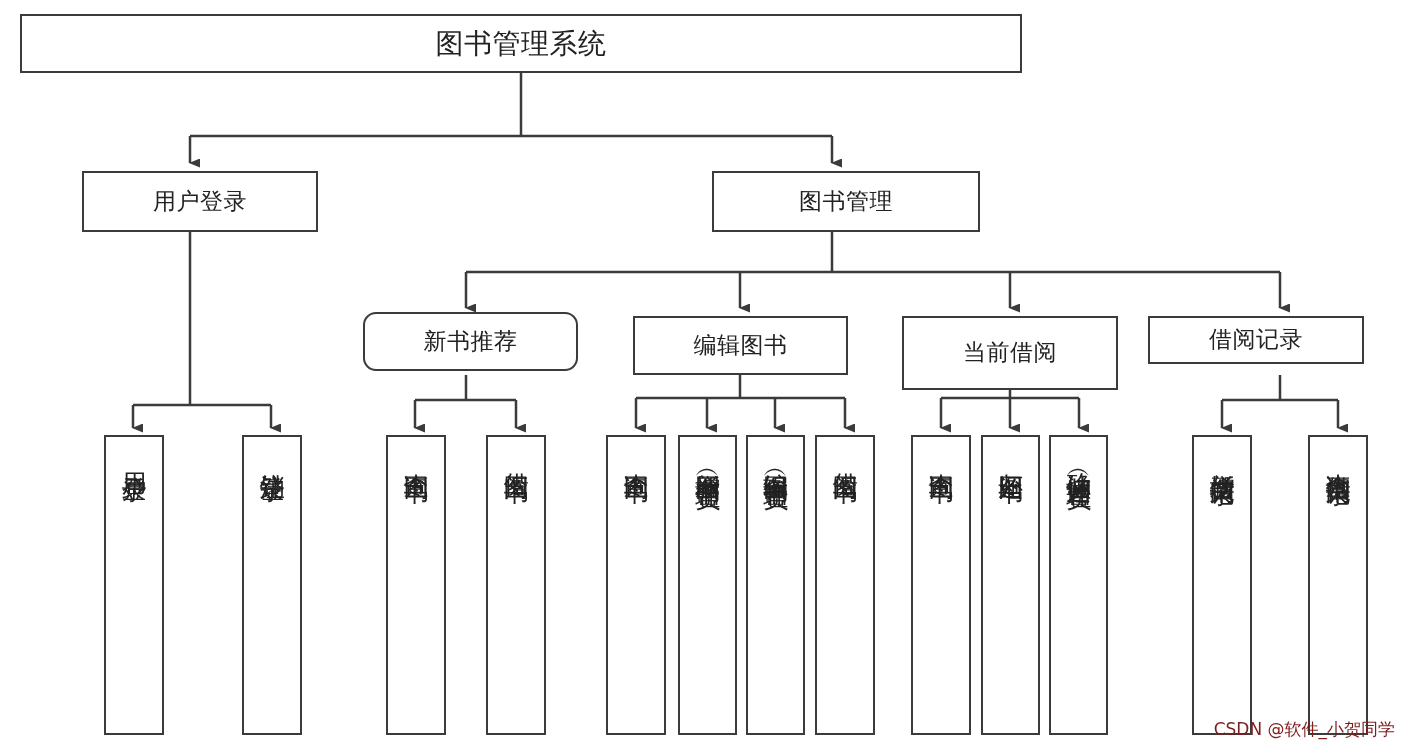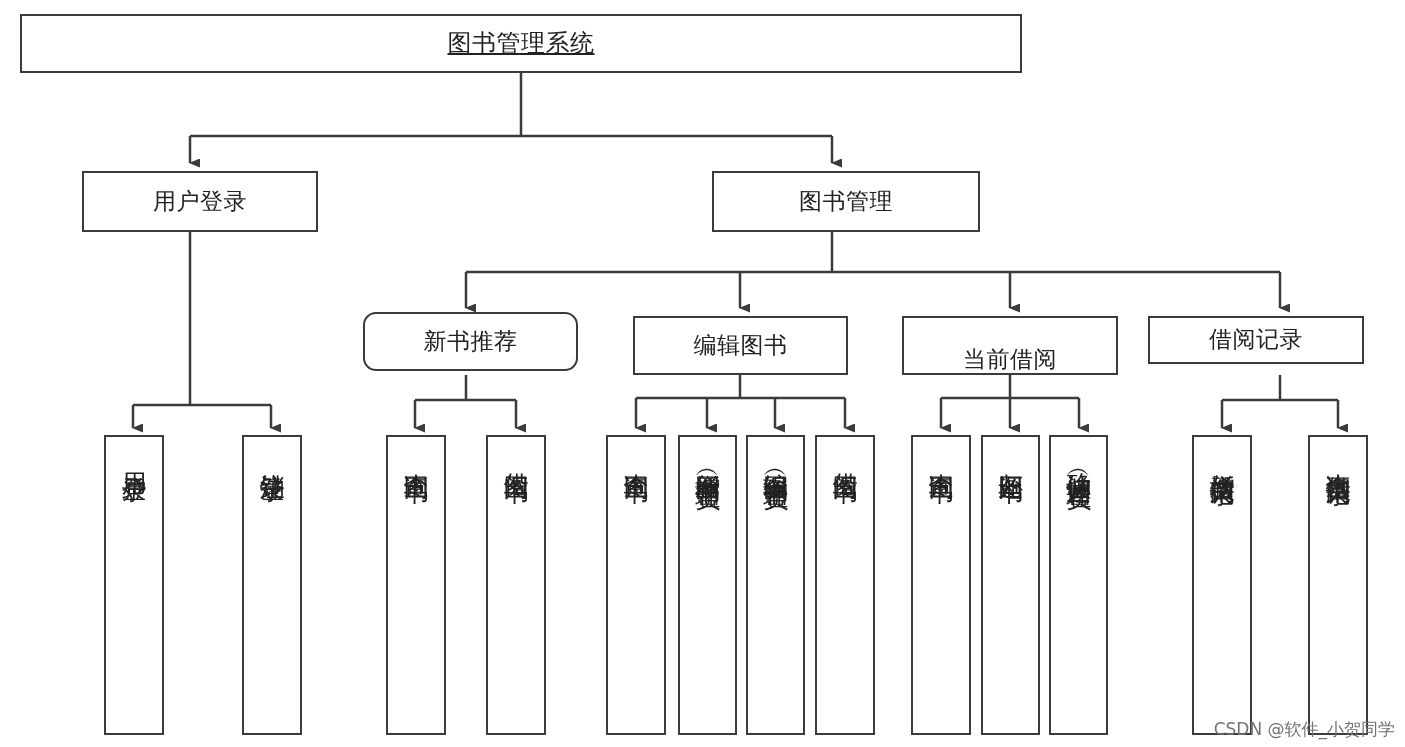--- a/index.html
+++ b/index.html
@@ -40,43 +40,42 @@
     text-align: center;
     line-height: 1.18;
     letter-spacing: 0.5px;
   }
   
   .node.horiz .label {
     font-size: 23px;
     white-space: nowrap;
   }
   .node.root .label {
-    font-size: 24px;
-    text-decoration: underline;
+    font-size: 28px;
   }
   
   .node.vert {
     align-items: flex-start;
     justify-content: center;
     padding-top: 16px;
   }
   .node.vert .label {
     writing-mode: vertical-rl;
     text-orientation: upright;
     font-size: 25px;
     line-height: 1.02;
     letter-spacing: 2px;
     white-space: nowrap;
   }
   .watermark {
     position: absolute;
     right: 10px;
     bottom: 6px;
     font-size: 17px;
-    color: #737373;
+    color: #7f1d1d;
     white-space: nowrap;
     user-select: none;
   }
 </style>
 </head>
 <body>
 
 <div id="canvas">
 
   <svg class="edges" viewBox="0 0 1405 747">
@@ -140,21 +139,21 @@
   <div class="node horiz" style="left:712px; top:171px; width:268px; height:61px;">
     <span class="label">图书管理</span>
   </div>
 
   <div class="node horiz" style="left:363px; top:312px; width:215px; height:59px;border-radius:13px;">
     <span class="label">新书推荐</span>
   </div>
   <div class="node horiz" style="left:633px; top:316px; width:215px; height:59px;">
     <span class="label">编辑图书</span>
   </div>
-  <div class="node horiz" style="left:902px; top:316px; width:216px; height:59px;align-items:flex-end;">
+  <div class="node horiz" style="left:902px; top:316px; width:216px; height:74px;">
     <span class="label">当前借阅</span>
   </div>
   <div class="node horiz" style="left:1148px; top:316px; width:216px; height:48px;">
     <span class="label">借阅记录</span>
   </div>
 
   <div class="node vert" style="left:104px; top:435px; width:60px; height:300px;">
     <span class="label">用户登录</span>
   </div>
   <div class="node vert" style="left:242px; top:435px; width:60px; height:300px;">

